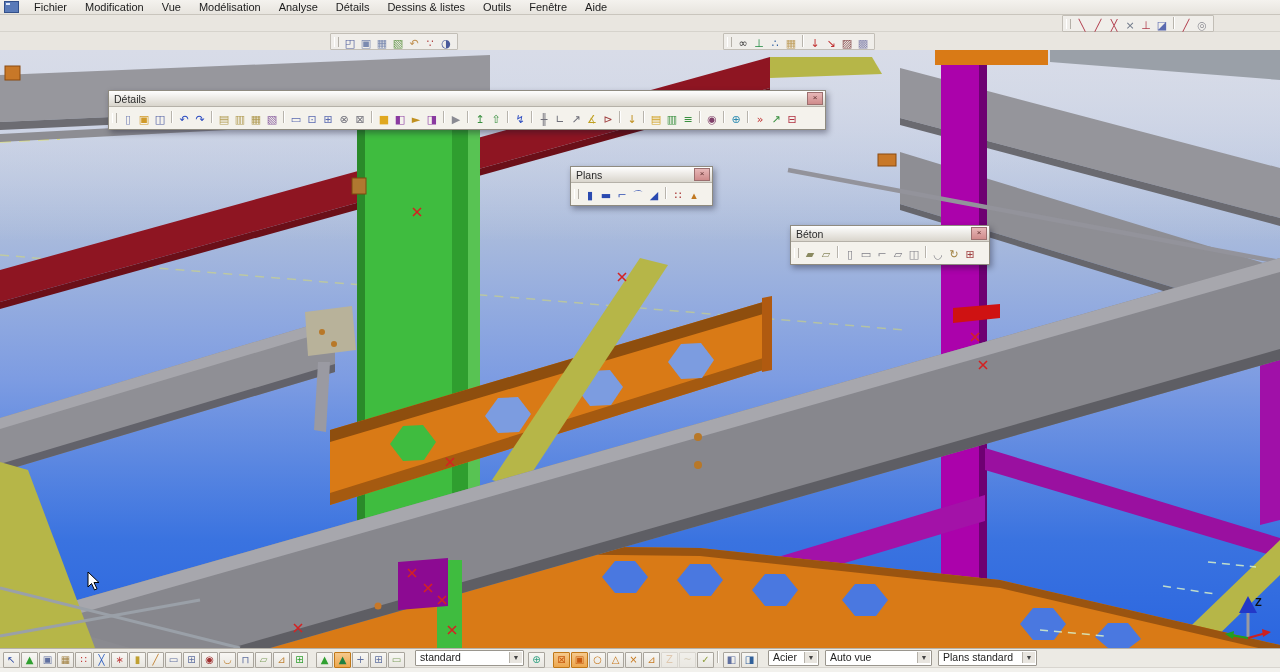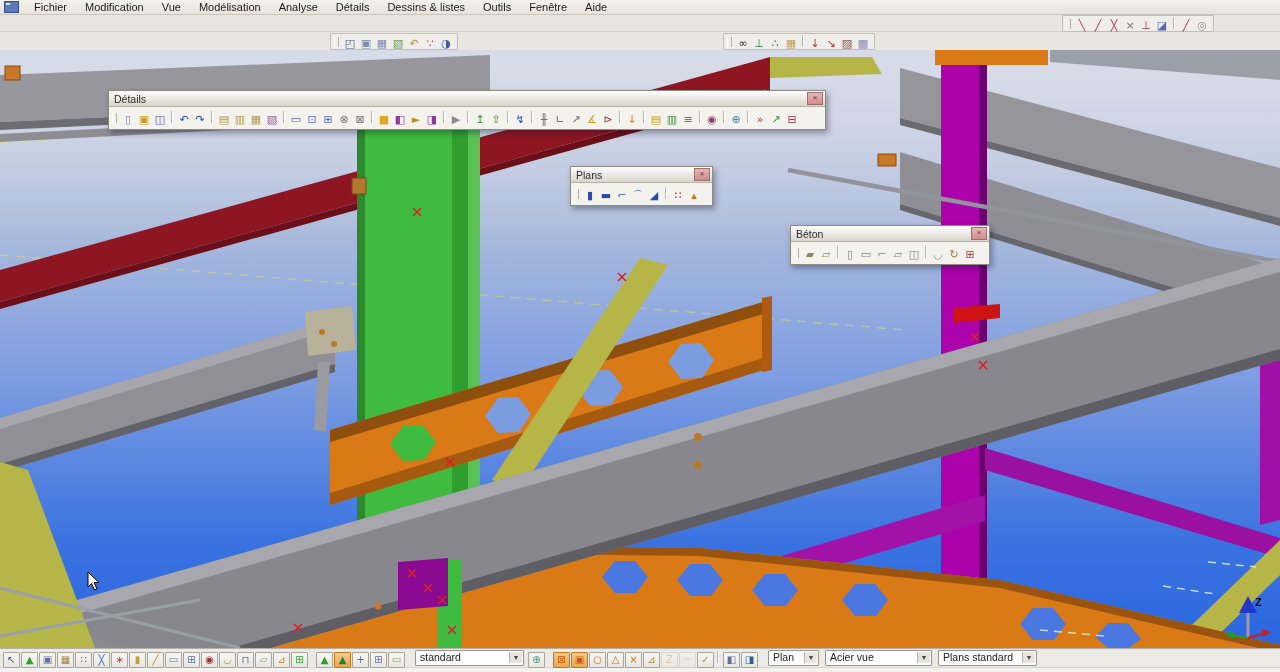--- a/index.html
+++ b/index.html
@@ -269,25 +269,25 @@
   <span class="bgap"></span>
   <span class="combo" style="width:88px;">
     <span>standard</span>
     <span class="arr">▼</span>
   </span>
   <span><span class="tile" style="color: rgb(48, 160, 128);">⊕</span></span>
   <span class="bgap"></span>
   <span><span class="tile pressed" style="color: rgb(200, 90, 16);">⊠</span><span class="tile pressed" style="color: rgb(200, 90, 16);">▣</span><span class="tile" style="color: rgb(200, 122, 32);">○</span><span class="tile" style="color: rgb(200, 122, 32);">△</span><span class="tile" style="color: rgb(200, 122, 32);">×</span><span class="tile" style="color: rgb(200, 122, 32);">⊿</span><span class="tile disabled" style="color: rgb(208, 160, 112);">Z</span><span class="tile disabled" style="color: rgb(192, 176, 144);">~</span><span class="tile" style="color: rgb(144, 160, 64);">✓</span><span class="sep"></span><span class="tile" style="color: rgb(96, 112, 160);">◧</span><span class="tile" style="color: rgb(48, 96, 154);">◨</span></span>
   <span class="bgap"></span>
   <span class="combo" style="width:30px;">
-    <span>Plan</span>
+    <span>Acier</span>
     <span class="arr">▼</span>
   </span>
   <span class="combo" style="width:86px;">
-    <span>Acier vue</span>
+    <span>Auto vue</span>
     <span class="arr">▼</span>
   </span>
   <span class="combo" style="width:78px;">
     <span>Plans standard</span>
     <span class="arr">▼</span>
   </span>
 </div>
 <div class="statusline"></div>
 
 </div>

